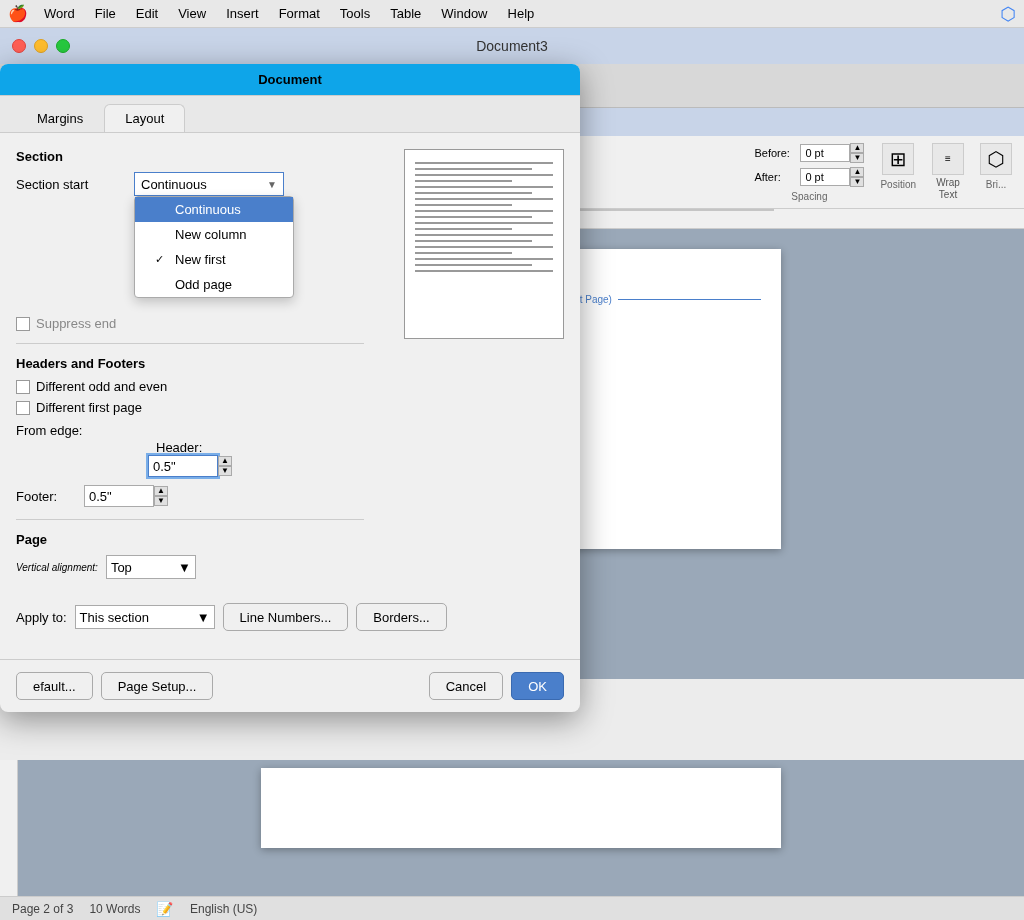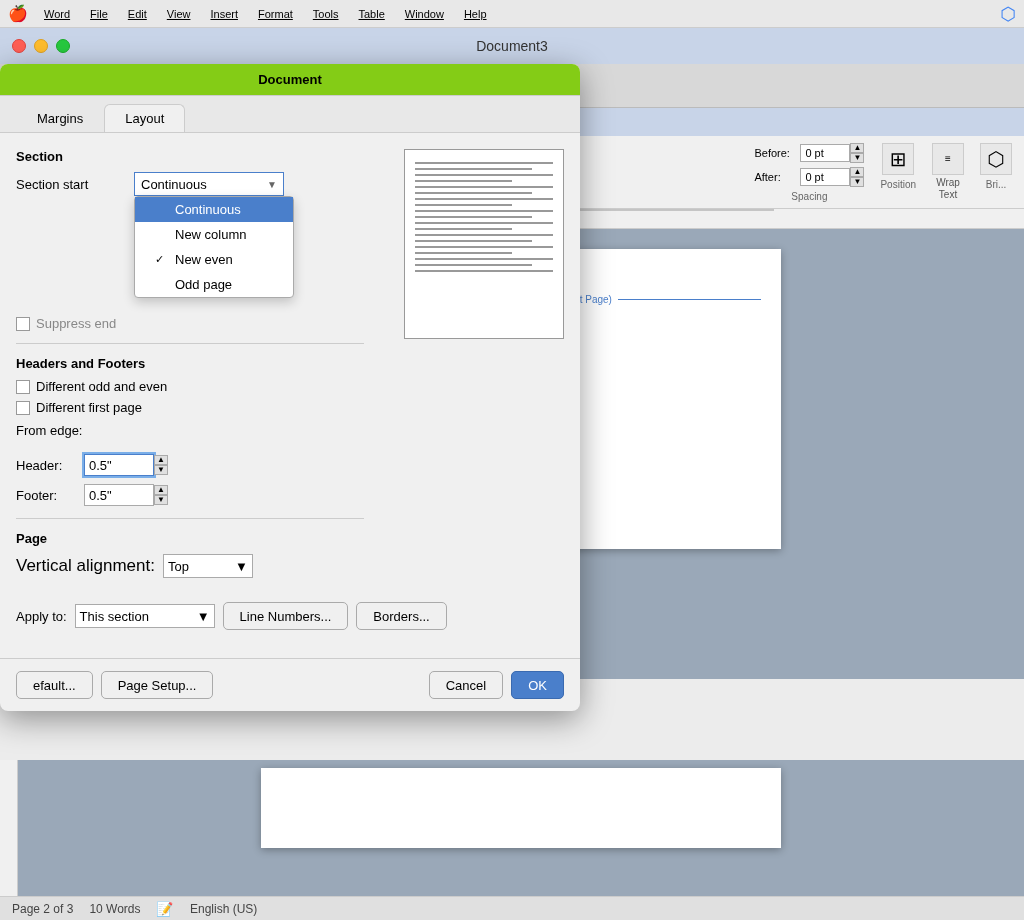--- a/index.html
+++ b/index.html
@@ -27,25 +27,24 @@
       width: 20px;
       height: 20px;
       display: flex;
       align-items: center;
       justify-content: center;
       font-size: 16px;
       margin-right: 4px;
     }
     .menubar-item {
       padding: 2px 8px;
-      font-size: 11px;
+      font-size: 13px;
       color: #000;
       cursor: pointer;
       border-radius: 4px;
-      text-decoration: underline;
     }
     .menubar-drive {
       margin-left: auto;
       font-size: 18px;
       color: #4285f4;
     }
 
     
     .titlebar {
       background: #c8d4e8;
@@ -253,21 +252,21 @@
       top: 64px;
       left: 0;
       width: 580px;
       background: #f0f0f0;
       border-radius: 8px;
       box-shadow: 0 8px 32px rgba(0,0,0,0.4);
       z-index: 200;
       overflow: visible;
     }
     .dialog-titlebar {
-      background: #84cc16;
+      background: #0ea5e9;
       padding: 8px 20px;
       text-align: center;
       font-size: 13px;
       font-weight: 600;
       border-radius: 8px 8px 0 0;
       border-bottom: 1px solid #ccc;
     }
     .dialog-tabs {
       display: flex;
       background: #e8e8e8;
@@ -657,21 +656,21 @@
               <div class="dropdown-item selected">
                 <span class="checkmark"></span>
                 <span>Continuous</span>
               </div>
               <div class="dropdown-item">
                 <span class="checkmark"></span>
                 <span>New column</span>
               </div>
               <div class="dropdown-item">
                 <span class="checkmark">✓</span>
-                <span>New even</span>
+                <span>New first</span>
               </div>
               <div class="dropdown-item">
                 <span class="checkmark"></span>
                 <span>Odd page</span>
               </div>
             </div>
           </div>
         </div>
         <div style="margin-top: 120px;">
           <div class="checkbox-row">
@@ -687,21 +686,21 @@
           <div class="checkbox"></div>
           <span>Different odd and even</span>
         </div>
         <div class="checkbox-row">
           <div class="checkbox"></div>
           <span>Different first page</span>
         </div>
 
         <div style="margin-top:8px; margin-left:0px;">
           <span style="font-size:13px;">From edge:</span>
-          <div class="field-row" style="margin-top:16px;">
+          <div class="field-row" style="margin-top:2px;flex-direction:column;">
             <span class="field-label" style="text-align:left; width:60px;">Header:</span>
             <div style="display:flex; align-items:center;">
               <input type="text" class="input-field" value="0.5&quot;" style="">
               <div class="stepper">
                 <div class="stepper-btn">▲</div>
                 <div class="stepper-btn">▼</div>
               </div>
             </div>
           </div>
           <div class="field-row">
@@ -713,21 +712,21 @@
                 <div class="stepper-btn">▼</div>
               </div>
             </div>
           </div>
         </div>
 
         <div class="divider"></div>
 
         <div class="section-title">Page</div>
         <div class="field-row">
-          <span style="font-size:17px; margin-right:8px;">Vertical alignment:</span>
+          <span style="font-size:10px; margin-right:8px;font-style:italic;">Vertical alignment:</span>
           <div class="valign-select">
             <span>Top</span>
             <span>▼</span>
           </div>
         </div>
       </div>
 
       <div>
         <div class="page-preview">
           <div class="preview-line"></div>

